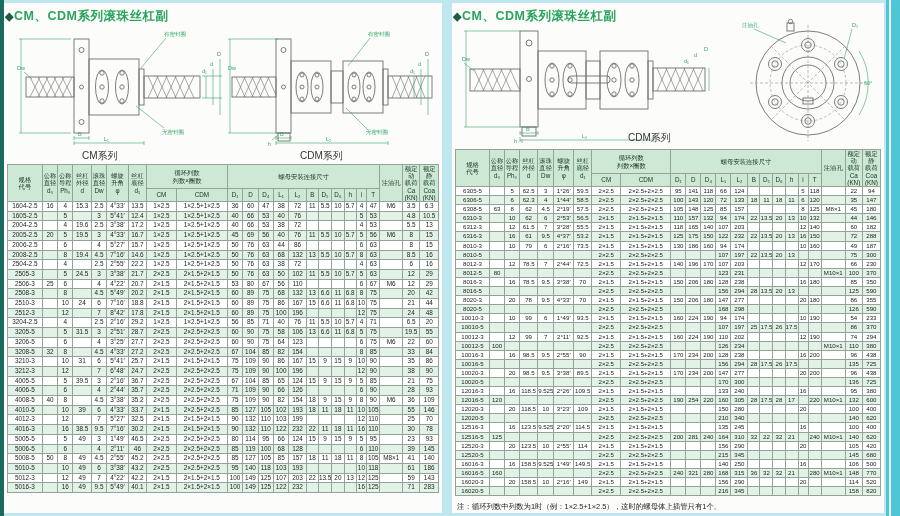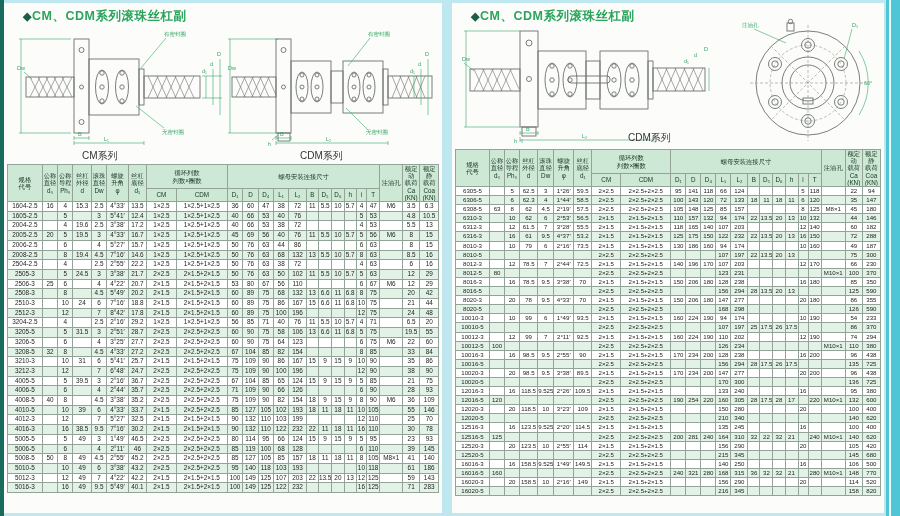--- a/index.html
+++ b/index.html
@@ -4,21 +4,21 @@
 <style>
   html,body{margin:0;padding:0}
   body{width:900px;height:516px;position:relative;overflow:hidden;
        background:#bfe7f0;font-family:"Liberation Sans",sans-serif}
   .edge-left{position:absolute;left:0;top:0;width:4px;height:516px;background:#1b6a5e}
   .edge-right{position:absolute;left:886px;top:0;width:14px;height:516px;background:#4fc6d6}
   .edge-right .white-line{position:absolute;left:3px;top:0;width:2px;height:100%;background:#eafcff}
   .page{position:absolute;top:3px;height:510px;background:#fcfdfb}
   #pageL{left:4px;width:438px}
   #pageR{left:452px;width:432px}
-  .title{position:absolute;top:5px;left:19px;font-size:12.5px;font-weight:bold;color:#2ba45e;letter-spacing:.5px;white-space:nowrap}
+  .title{position:absolute;top:5px;left:1px;font-size:12.5px;font-weight:bold;color:#2ba45e;letter-spacing:.5px;white-space:nowrap}
   .title .diamond{color:#1f5c46;font-size:11px}
   .figcap{position:absolute;font-size:10px;color:#333}
   .fig{position:absolute}
   svg text{font-family:"Liberation Sans",sans-serif}
   table{border-collapse:collapse;table-layout:fixed;position:absolute;background:#fff}
   th,td{border:1px solid #93a397;text-align:center;vertical-align:middle;color:#1c1c1c;
         overflow:hidden;padding:0;white-space:nowrap}
   th{background:#cde8d5;font-weight:normal;white-space:pre-line;font-size:6.3px;line-height:7.2px;color:#14331f}
   tbody tr:nth-child(even){background:#e2f2e7}
   #tableL{left:3px;top:161px;width:432px}
@@ -1977,17 +1977,18 @@
           <td></td>
           <td></td>
           <td></td>
           <td></td>
           <td>158</td>
           <td>820</td>
         </tr>
       </tbody>
     </table>
 
+  <div class="note">注：循环列数中列数为1时（例：1×2.5+1×2.5），这时的螺母体上插管只有1个。</div>
 </div>
 
 <div class="edge-right">
   <div class="white-line"></div>
 </div>
 
 </body></html>

